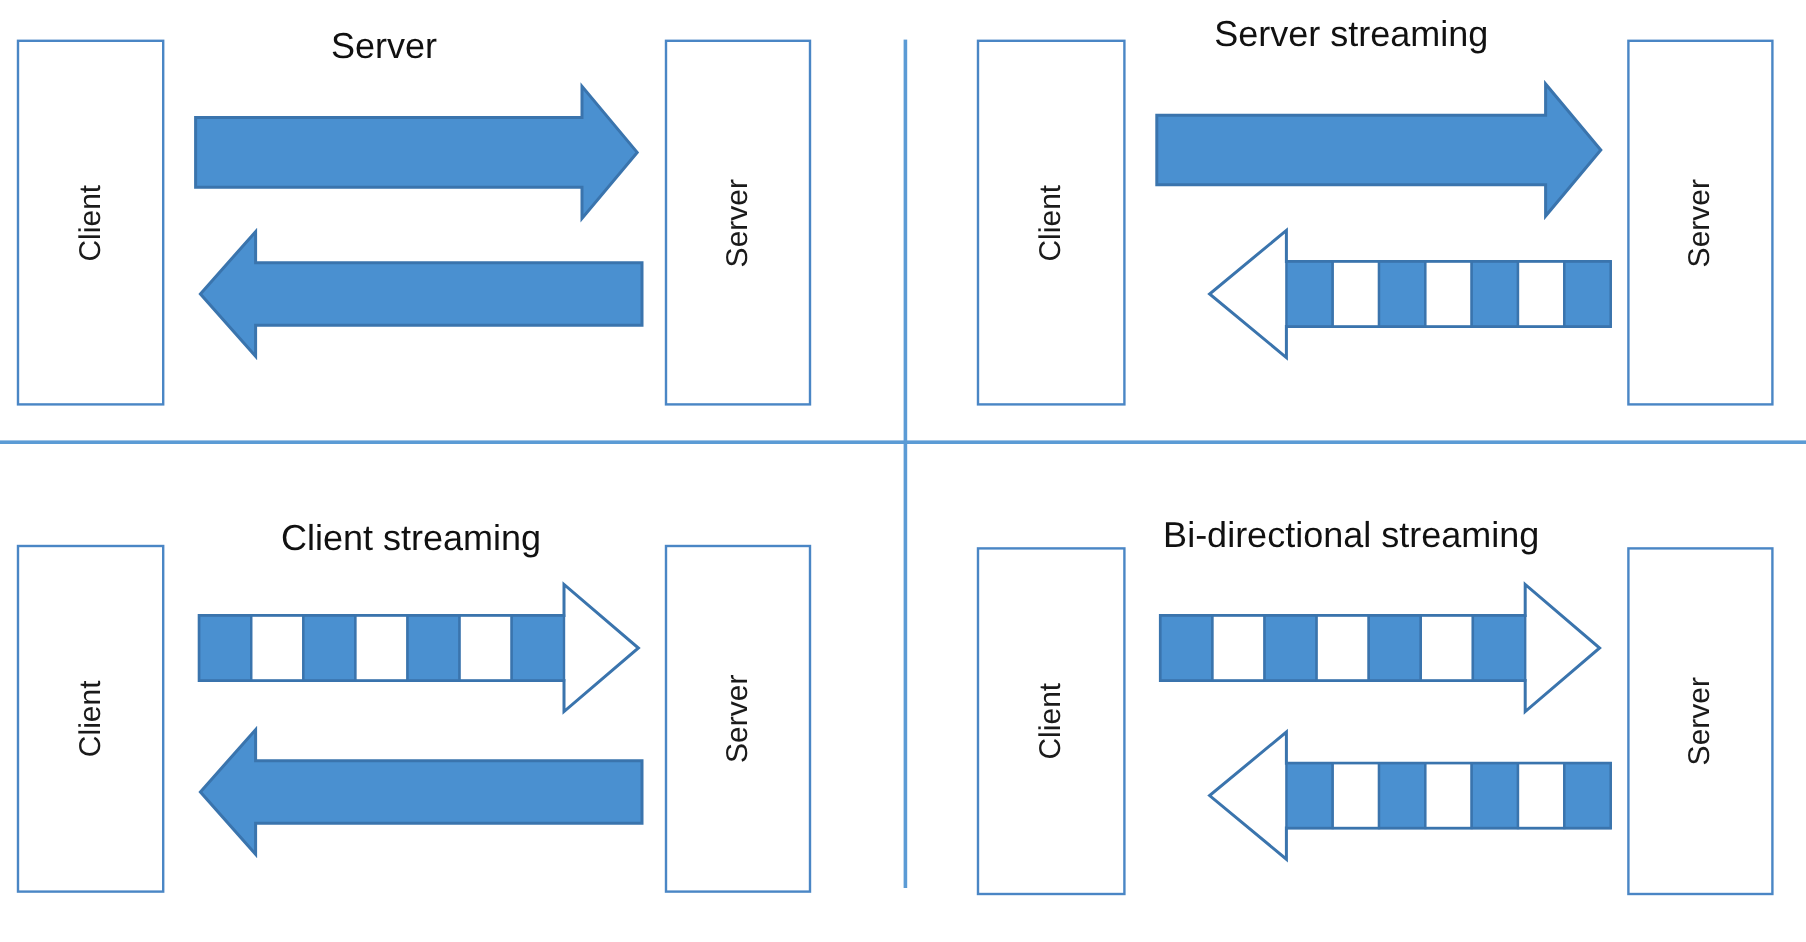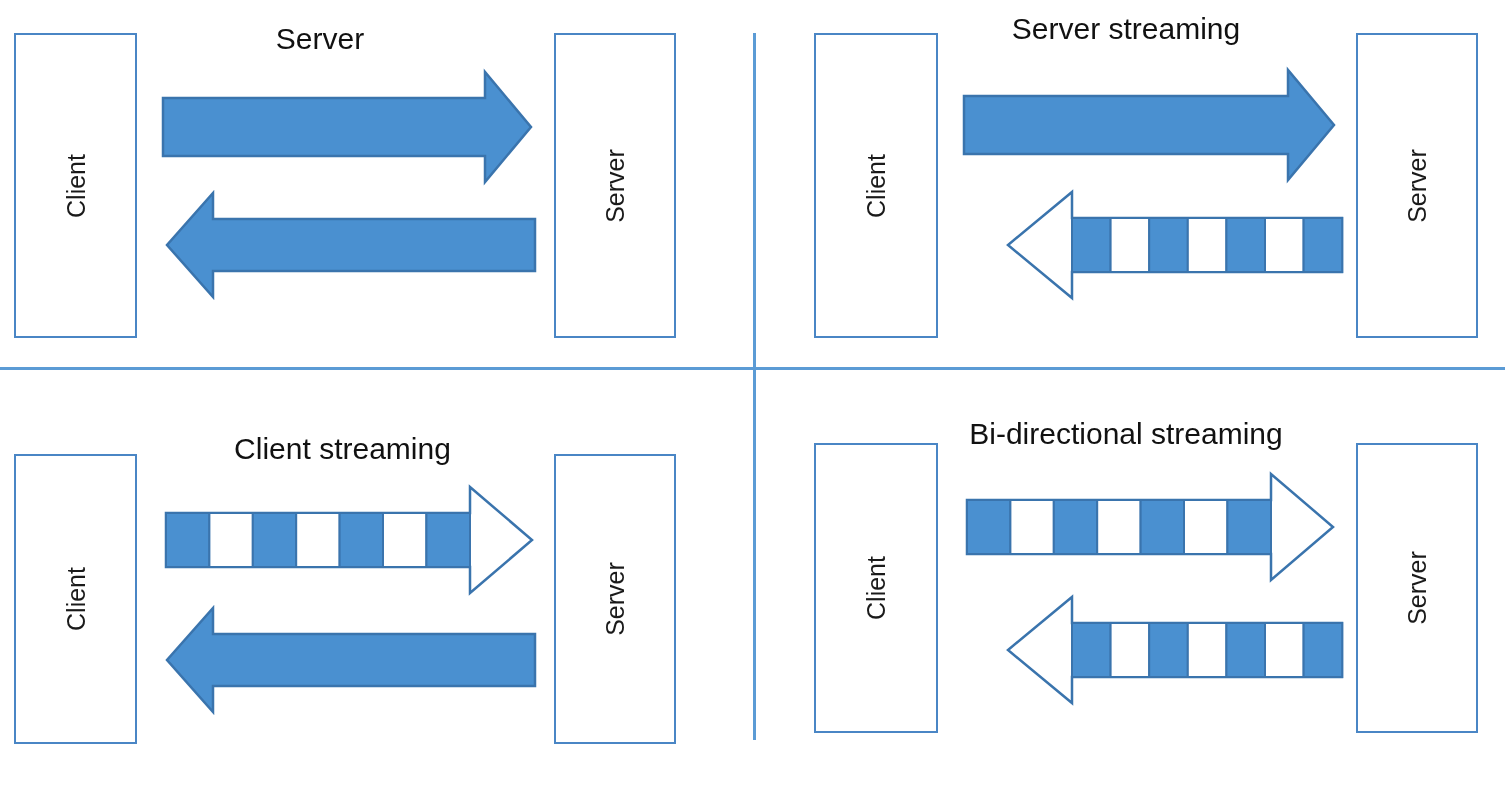--- a/index.html
+++ b/index.html
@@ -152,21 +152,21 @@
         <rect x="219.0" y="28" width="43.4" height="54" fill="#ffffff"></rect>
         <rect x="262.4" y="28" width="43.6" height="54" fill="#4a90d0"></rect>
       </g>
     </svg>
 
     <svg class="arrow-svg" style="left:165px; top:238px;" width="372" height="104" viewBox="0 0 372 104">
       <polygon points="370,26 48,26 48,0 2,52 48,104 48,78 370,78" fill="#4a90d0" stroke="#3a74ad" stroke-width="2.5" stroke-linejoin="miter"></polygon>
     </svg>
   </div>
 
-  <div class="quadrant" style="left:756px; top:355px; width:749px; height:351px;">
+  <div class="quadrant" style="left:756px; top:368px; width:749px; height:351px;">
 
     <div class="quad-title" style="left:90px; top:62px; width:560px;">Bi-directional streaming</div>
 
     <div class="endpoint-box" style="left:58px; top:88px; width:124px; height:290px;">
       <span class="endpoint-label">Client</span>
     </div>
 
     <div class="endpoint-box" style="left:600px; top:88px; width:122px; height:290px;">
       <span class="endpoint-label">Server</span>
     </div>

